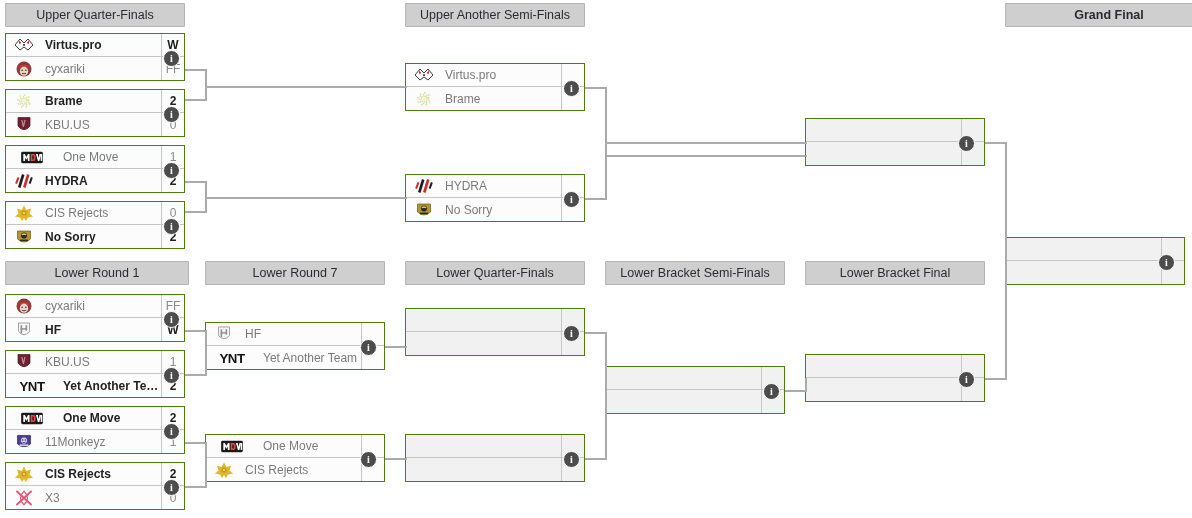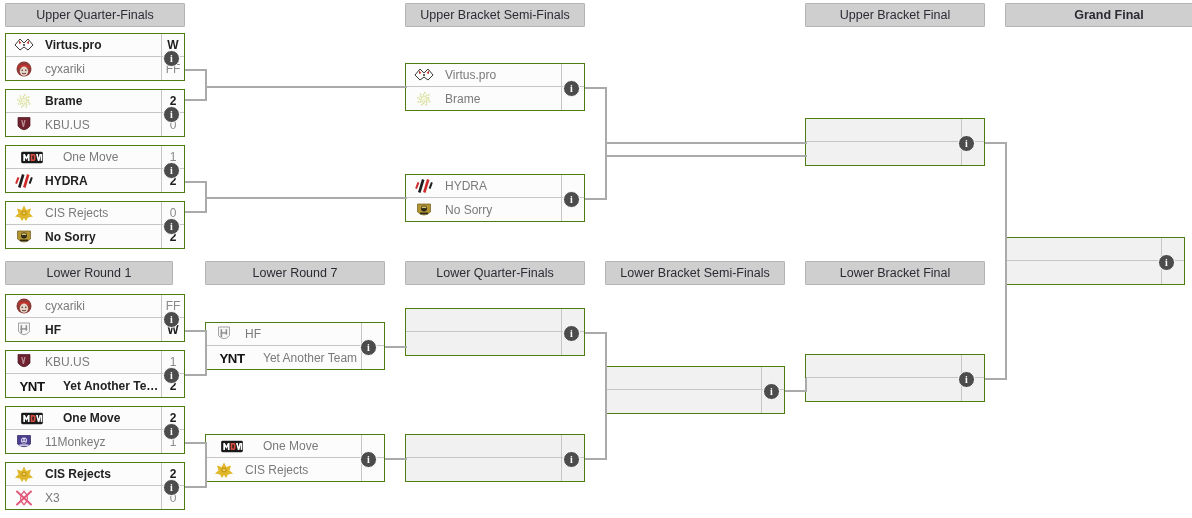--- a/index.html
+++ b/index.html
@@ -63,24 +63,23 @@
 
   
   .lineh{position:absolute;height:2px;background:#aaaaaa;z-index:1;}
   .linev{position:absolute;width:2px;background:#aaaaaa;z-index:1;}
 </style>
 </head>
 <body>
 
 <div id="bracket">
     <div class="round-header" style="left: 5px; top: 3px; width: 180px;">Upper Quarter-Finals</div>
-    <div class="round-header" style="left: 405px; top: 3px; width: 180px;">Upper Bracket Semi-Finals</div>
-    <div class="round-header" style="left: 805px; top: 3px; width: 180px;">Upper Bracket Final</div>
+    <div class="round-header" style="left: 405px; top: 3px; width: 180px;">Upper Another Semi-Finals</div>
     <div class="round-header" style="left: 1005px; top: 3px; width: 208px; font-weight: bold;">Grand Final</div>
-    <div class="round-header" style="left: 5px; top: 261px; width: 168px;">Lower Round 1</div>
+    <div class="round-header" style="left: 5px; top: 261px; width: 184px;">Lower Round 1</div>
     <div class="round-header" style="left: 205px; top: 261px; width: 180px;">Lower Round 7</div>
     <div class="round-header" style="left: 405px; top: 261px; width: 180px;">Lower Quarter-Finals</div>
     <div class="round-header" style="left: 805px; top: 261px; width: 180px;">Lower Bracket Final</div>
     <div class="round-header" style="left: 605px; top: 261px; width: 180px;">Lower Bracket Semi-Finals</div>
     <div class="lineh" style="left: 185px; top: 69px; width: 22px;"></div>
     <div class="linev" style="left: 205px; top: 69px; height: 18px;"></div>
     <div class="lineh" style="left: 205px; top: 86px; width: 202px;"></div>
     <div class="lineh" style="left: 185px; top: 99px; width: 22px;"></div>
     <div class="linev" style="left: 205px; top: 86px; height: 15px;"></div>
     <div class="lineh" style="left: 185px; top: 181px; width: 22px;"></div>

